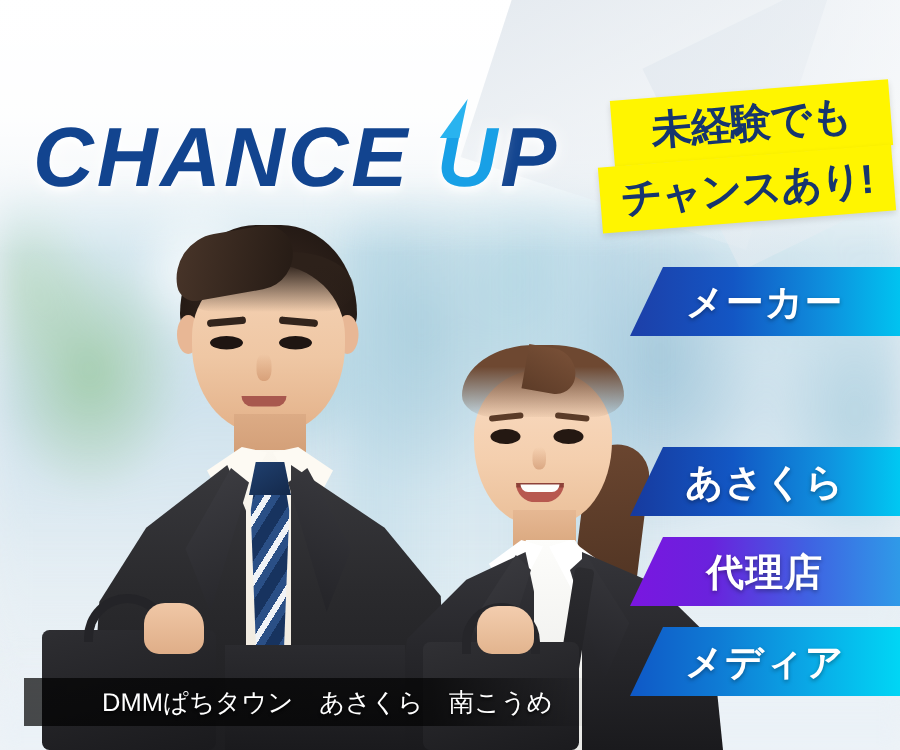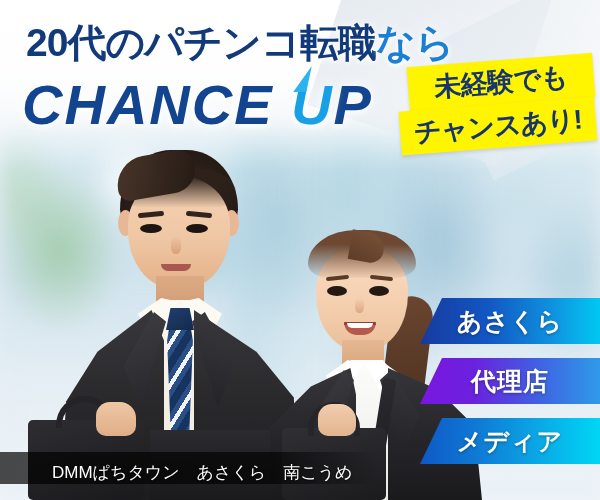--- a/index.html
+++ b/index.html
@@ -342,23 +342,23 @@
     white-space:nowrap;
   }
   .btn-0 { top:0px;   background:linear-gradient(90deg,#1d3fa8 0%,#1356c4 38%,#0e8fdd 72%,#00c3f0 100%); }
   .btn-1 { top:60px;  background:linear-gradient(90deg,#3a14d8 0%,#3033d6 34%,#2f6fe0 68%,#2f9de8 100%); }
   .btn-2 { top:120px; background:linear-gradient(90deg,#173a9e 0%,#1257c4 38%,#0f93df 74%,#00c8f2 100%); }
   .btn-3 { top:180px; background:linear-gradient(90deg,#7a16e0 0%,#6a22dd 30%,#3f62e2 66%,#2f9ae8 100%); }
   .btn-4 { top:240px; background:linear-gradient(90deg,#0f58c6 0%,#0f7ad4 32%,#0aa8e6 66%,#00d6f5 100%); }
 
   
   .caption {
-    position:absolute; left:0; top:452px; width:378px; height:32px;
+    position:absolute; left:16px; top:452px; width:378px; height:32px;
     background:linear-gradient(90deg,rgba(0,0,0,.70) 0%,rgba(0,0,0,.66) 72%,rgba(0,0,0,0) 100%);
-    display:flex; align-items:flex-end;
+    display:flex; align-items:center;
   }
   .caption span {
     color:#fff; font-size:17px; padding-left:52px; white-space:nowrap;
     text-shadow:0 1px 2px rgba(0,0,0,.8);
   }
 </style>
 </head>
 <body>
 
 <div id="banner">
@@ -423,36 +423,34 @@
   <div class="arm-extra"></div>
   <div class="bag-left">
     <div class="handle"></div>
   </div>
   <div class="bag-right">
     <div class="handle"></div>
   </div>
   <div class="hand-a"></div>
   <div class="hand-b"></div>
 
-  <div class="headline">
-    <span>20代のパチンコ転職</span><span class="soft">なら</span>
-  </div>
 
   <div class="logo">
     <span>CHANCE</span>
     <span class="u">U</span><span class="up">P</span>
   </div>
   <div class="arrow-accent"></div>
 
   <div class="badge-wrap">
     <div class="badge badge-1">未経験でも</div>
     <div class="badge badge-2">チャンスあり!</div>
   </div>
 
   <div class="btns">
+    <div class="btn btn-0">メーカー</div>
     <div class="btn btn-2">あさくら</div>
     <div class="btn btn-4">メディア</div>
     <div class="btn btn-3">代理店</div>
   </div>
 
   <div class="caption">
     <span>DMMぱちタウン　あさくら　南こうめ</span>
   </div>
 
 </div>

